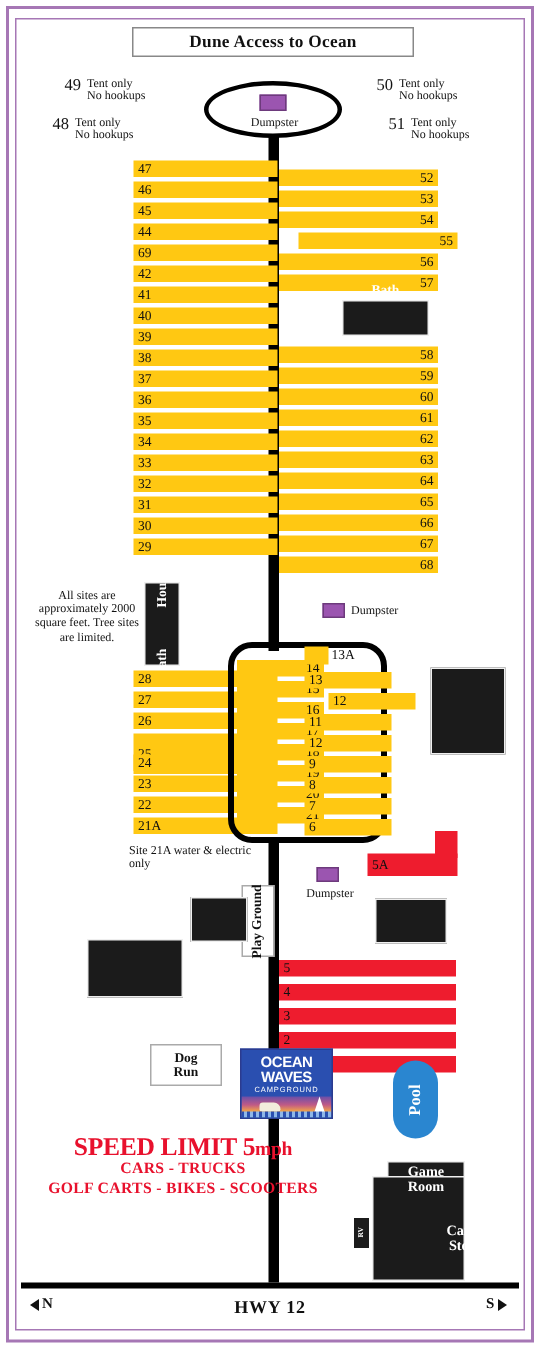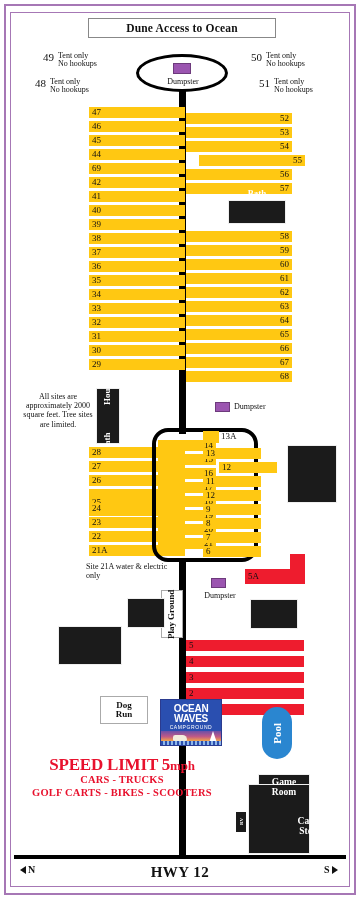--- a/index.html
+++ b/index.html
@@ -119,21 +119,21 @@
   
   .speed-wrap{text-align:center;}
   .sl1{color:#e8112d;font-weight:bold;font-size:17px;letter-spacing:-.2px;line-height:1;}
   .sl1 .mph{font-size:13px;}
   .sl2{color:#e8112d;font-weight:bold;font-size:10.5px;line-height:1.25;letter-spacing:.2px;}
   .sl3{color:#e8112d;font-weight:bold;font-size:10.5px;line-height:1.25;letter-spacing:.2px;}
   .sl4{color:#111;font-size:8px;line-height:1.2;margin-top:2px;}
 
   
   .hwy-bar{background:#000;}
-  .hwy-label{font-weight:bold;font-size:15px;color:#111;letter-spacing:.5px;}
+  .hwy-label{font-weight:bold;font-size:12px;color:#111;letter-spacing:.5px;}
   .dir{font-weight:bold;font-size:10px;color:#111;display:flex;align-items:center;gap:2px;}
   .tri-l{width:0;height:0;border-top:4px solid transparent;border-bottom:4px solid transparent;border-right:6px solid #111;}
   .tri-r{width:0;height:0;border-top:4px solid transparent;border-bottom:4px solid transparent;border-left:6px solid #111;}
 
   .rv-marker{
     background:#1b1b1b;color:#fff;font-size:5px;font-weight:bold;
     display:flex;align-items:center;justify-content:center;
   }
   .rv-marker span{writing-mode:vertical-rl;transform:rotate(180deg);}
 </style>

